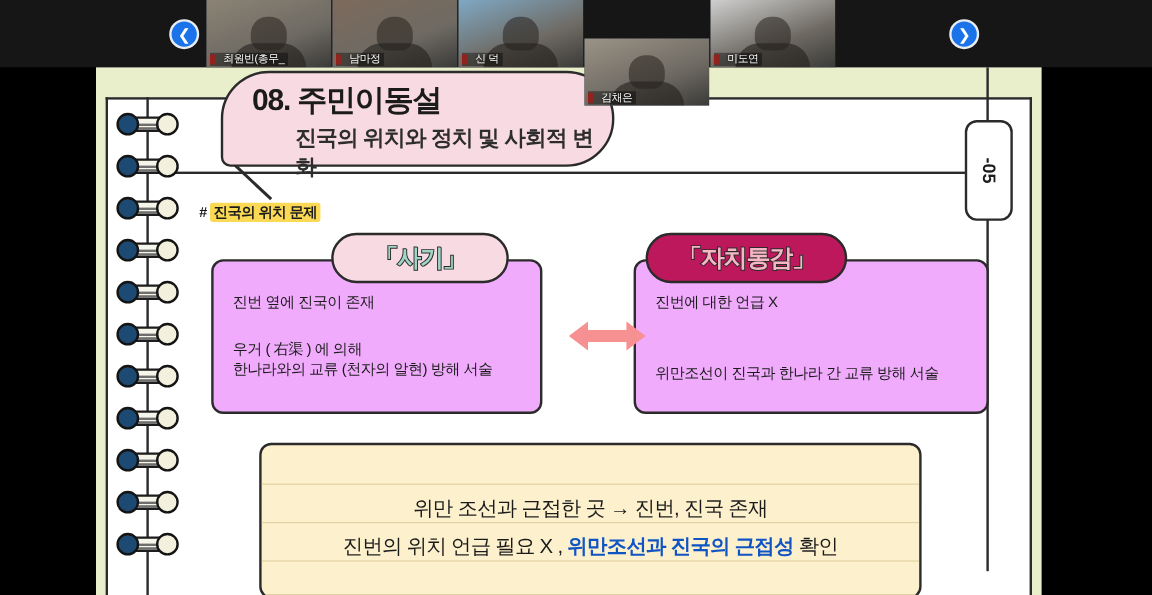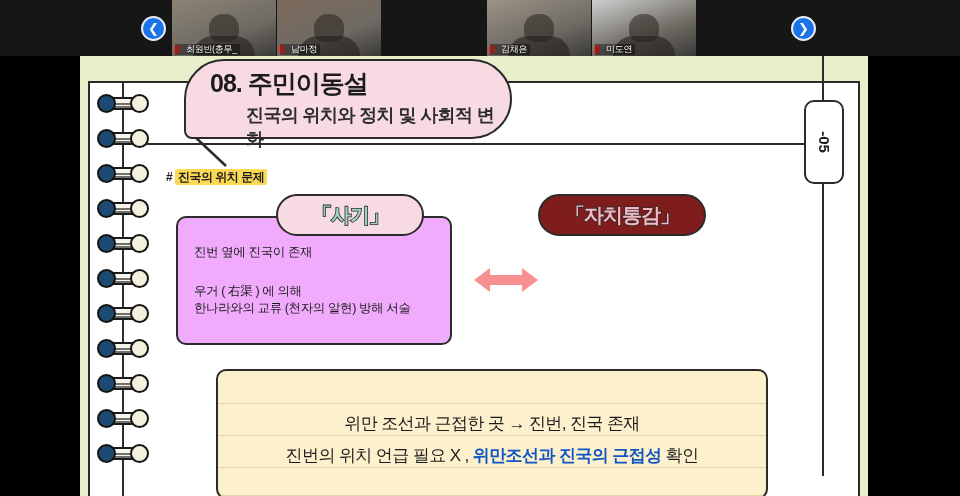--- a/index.html
+++ b/index.html
@@ -143,21 +143,21 @@
   }
   .card-body .p2{ margin-top:22px; }
 
   .pill{
     position:absolute; top:-22px; height:42px;
     border:2.5px solid #2b2b2b; border-radius:22px;
     display:flex; align-items:center; justify-content:center;
     z-index:28;
   }
   #pill-left{ left:10px; width:148px; background:#f8dbe2; }
-  #pill-right{ left:10px; width:168px; background:#7f1d1d; }
+  #pill-right{ left:10px; width:168px; background:#be185d; }
   .pill-text{
     font-size:20px; font-weight:bold; letter-spacing:-1px;text-align:center;
   }
   #pill-left .pill-text{
     color:#9fd4c6;
     -webkit-text-stroke:1.6px #2b2b2b;
     paint-order:stroke fill;
   }
   #pill-right .pill-text{
     color:#f6b7c4;
@@ -279,20 +279,26 @@
     <div class="card-body">
       <div>진번 옆에 진국이 존재</div>
       <div class="p2">우거 ( 右渠 ) 에 의해</div>
       <div>한나라와의 교류 (천자의 알현) 방해 서술</div>
     </div>
   </div>
   <div id="pill-left" class="pill" style="left:196px; top:138px;">
     <span class="pill-text">「사기」</span>
   </div>
 
+  <div id="card-right" class="card">
+    <div class="card-body">
+      <div>진번에 대한 언급 X</div>
+      <div class="p2" style="margin-top:42px;">위만조선이 진국과 한나라 간 교류 방해 서술</div>
+    </div>
+  </div>
   <div id="pill-right" class="pill" style="left:458px; top:138px;">
     <span class="pill-text">「자치통감」</span>
   </div>
 
   <svg id="arrow" width="64" height="32" viewBox="0 0 64 32">
     <path d="M0,16 L16,4 L16,11 L48,11 L48,4 L64,16 L48,28 L48,21 L16,21 L16,28 Z" fill="#f79090"></path>
   </svg>
 
   <div id="bottom-box">
     <div class="lined" style="top:32px"></div>
@@ -315,21 +321,28 @@
       <div class="micicon"></div>
       <div class="vname">최원빈(총무_</div>
     </div>
     <div class="vtile" style="left: 277px;">
       <div class="vbg" style="background: linear-gradient(160deg, rgb(125, 106, 92) 0%, rgb(110, 106, 99) 60%, rgb(59, 58, 56) 100%);"></div>
       <div style="position: absolute; left: 50%; top: 14px; transform: translateX(-50%); width: 30px; height: 28px; border-radius: 14px 14px 10px 10px; background: rgba(40, 35, 30, 0.55);"></div>
       <div style="position: absolute; left: 50%; bottom: 0px; transform: translateX(-50%); width: 62px; height: 20px; border-radius: 30px 30px 0px 0px; background: rgba(35, 32, 28, 0.6);"></div>
       <div class="micicon"></div>
       <div class="vname">남마정</div>
     </div>
-    <div class="vtile" style="left: 487px;">
+    <div class="vtile" style="left: 382px;">
+      <div class="vbg" style="background: linear-gradient(160deg, rgb(127, 168, 196) 0%, rgb(110, 106, 99) 60%, rgb(59, 58, 56) 100%);"></div>
+      <div style="position: absolute; left: 50%; top: 14px; transform: translateX(-50%); width: 30px; height: 28px; border-radius: 14px 14px 10px 10px; background: rgba(40, 35, 30, 0.55);"></div>
+      <div style="position: absolute; left: 50%; bottom: 0px; transform: translateX(-50%); width: 62px; height: 20px; border-radius: 30px 30px 0px 0px; background: rgba(35, 32, 28, 0.6);"></div>
+      <div class="micicon"></div>
+      <div class="vname">신 덕</div>
+    </div>
+    <div class="vtile" style="left: 487px; margin-top: 32px;">
       <div class="vbg" style="background: linear-gradient(160deg, rgb(155, 147, 134) 0%, rgb(110, 106, 99) 60%, rgb(59, 58, 56) 100%);"></div>
       <div style="position: absolute; left: 50%; top: 14px; transform: translateX(-50%); width: 30px; height: 28px; border-radius: 14px 14px 10px 10px; background: rgba(40, 35, 30, 0.55);"></div>
       <div style="position: absolute; left: 50%; bottom: 0px; transform: translateX(-50%); width: 62px; height: 20px; border-radius: 30px 30px 0px 0px; background: rgba(35, 32, 28, 0.6);"></div>
       <div class="micicon"></div>
       <div class="vname">김채은</div>
     </div>
     <div class="vtile" style="left: 592px;">
       <div class="vbg" style="background: linear-gradient(160deg, rgb(207, 207, 207) 0%, rgb(110, 106, 99) 60%, rgb(59, 58, 56) 100%);"></div>
       <div style="position: absolute; left: 50%; top: 14px; transform: translateX(-50%); width: 30px; height: 28px; border-radius: 14px 14px 10px 10px; background: rgba(40, 35, 30, 0.55);"></div>
       <div style="position: absolute; left: 50%; bottom: 0px; transform: translateX(-50%); width: 62px; height: 20px; border-radius: 30px 30px 0px 0px; background: rgba(35, 32, 28, 0.6);"></div>

